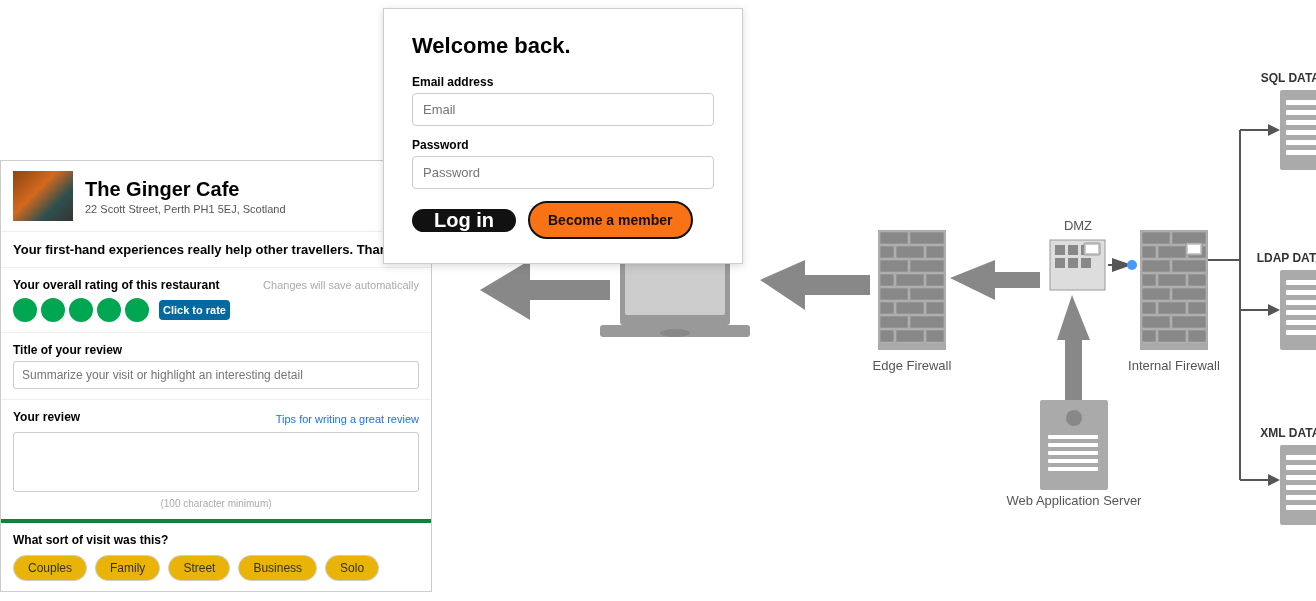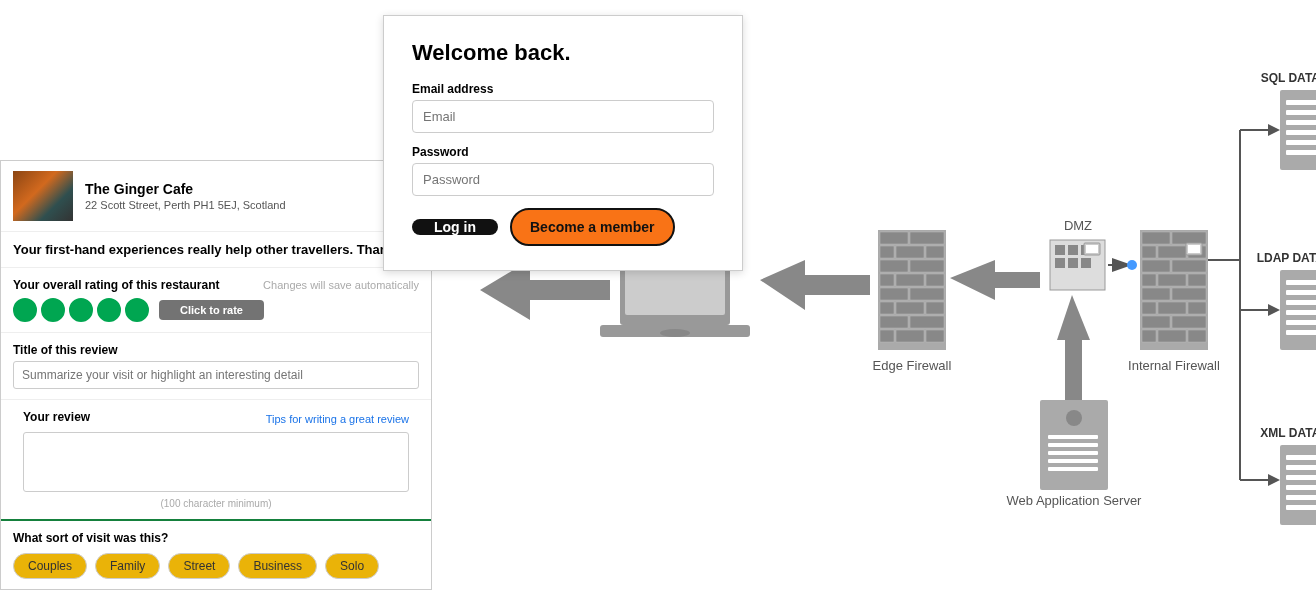--- a/index.html
+++ b/index.html
@@ -8,21 +8,21 @@
       height: 601px;
       background: #fff;
       font-family: Arial, sans-serif;
       overflow: hidden;
       position: relative;
     }
 
     
     .login-modal {
       position: absolute;
-      top: 15px;
+      top: 8px;
       left: 383px;
       width: 360px;
       background: #fff;
       border: 1px solid #ccc;
       padding: 24px 28px;
       z-index: 10;
       box-shadow: 0 2px 8px rgba(0,0,0,0.15);
     }
     .login-modal h2 {
       font-size: 22px;
@@ -53,21 +53,21 @@
       display: flex;
       gap: 12px;
       align-items: center;
     }
     .btn-login {
       background: #111;
       color: #fff;
       border: none;
       border-radius: 20px;
       padding: 0 22px;
-      font-size: 14px;
+      font-size: 20px;
       font-weight: 600;
       cursor: pointer;
     }
     .btn-member {
       background: #f97316;
       color: #111;
       border: 2px solid #111;
       border-radius: 20px;
       padding: 9px 18px;
       font-size: 14px;
@@ -100,21 +100,21 @@
       flex-shrink: 0;
       position: relative;
       overflow: hidden;
     }
     .restaurant-img-inner {
       width: 100%;
       height: 100%;
       background: linear-gradient(135deg, #8B4513 0%, #D2691E 40%, #2F4F4F 70%, #333 100%);
     }
     .restaurant-name {
-      font-size: 14px;
+      font-size: 20px;
       font-weight: 700;
     }
     .restaurant-address {
       font-size: 11px;
       color: #555;
       margin-top: 2px;
     }
     .traveller-msg {
       padding: 10px 12px;
       font-size: 13px;
@@ -147,25 +147,25 @@
       width: 24px;
       height: 24px;
       border-radius: 50%;
       border: 2px solid #00a651;
       background: transparent;
     }
     .star-circle.filled {
       background: #00a651;
     }
     .click-to-rate {
-      background: #737373;
+      background: #0369a1;
       color: #fff;
       font-size: 11px;
       font-weight: 600;
-      padding: 4px 21px;
+      padding: 4px 4px;
       border-radius: 4px;
       cursor: pointer;
       margin-left: 6px;
     }
     .review-title-section {
       padding: 10px 12px;
       border-bottom: 1px solid #eee;
     }
     .field-label {
       font-size: 12px;
@@ -174,22 +174,22 @@
     }
     .review-title-input {
       width: 100%;
       border: 1px solid #ccc;
       border-radius: 3px;
       padding: 6px 8px;
       font-size: 12px;
       color: #aaa;
     }
     .review-body-section {
-      padding: 10px 22px;
-      border-bottom: 2px solid #15803d;
+      padding: 10px 12px;
+      border-bottom: 4px solid #15803d;
     }
     .review-body-header {
       display: flex;
       justify-content: space-between;
       align-items: center;
       margin-bottom: 4px;
     }
     .tips-link {
       font-size: 11px;
       color: #1a73e8;
@@ -284,21 +284,21 @@
       <div class="star-circle filled"></div>
       <div class="star-circle filled"></div>
       <div class="star-circle filled"></div>
       <div class="star-circle filled"></div>
       <div class="star-circle filled"></div>
       <span class="click-to-rate">Click to rate</span>
     </div>
   </div>
 
   <div class="review-title-section">
-    <div class="field-label">Title of this review</div>
+    <div class="field-label">Title of your review</div>
     <input type="text" class="review-title-input" placeholder="Summarize your visit or highlight an interesting detail" style="">
   </div>
 
   <div class="review-body-section">
     <div class="review-body-header">
       <div class="field-label">Your review</div>
       <span class="tips-link">Tips for writing a great review</span>
     </div>
     <textarea class="review-textarea" style=""></textarea>
     <div class="char-min">(100 character minimum)</div>

